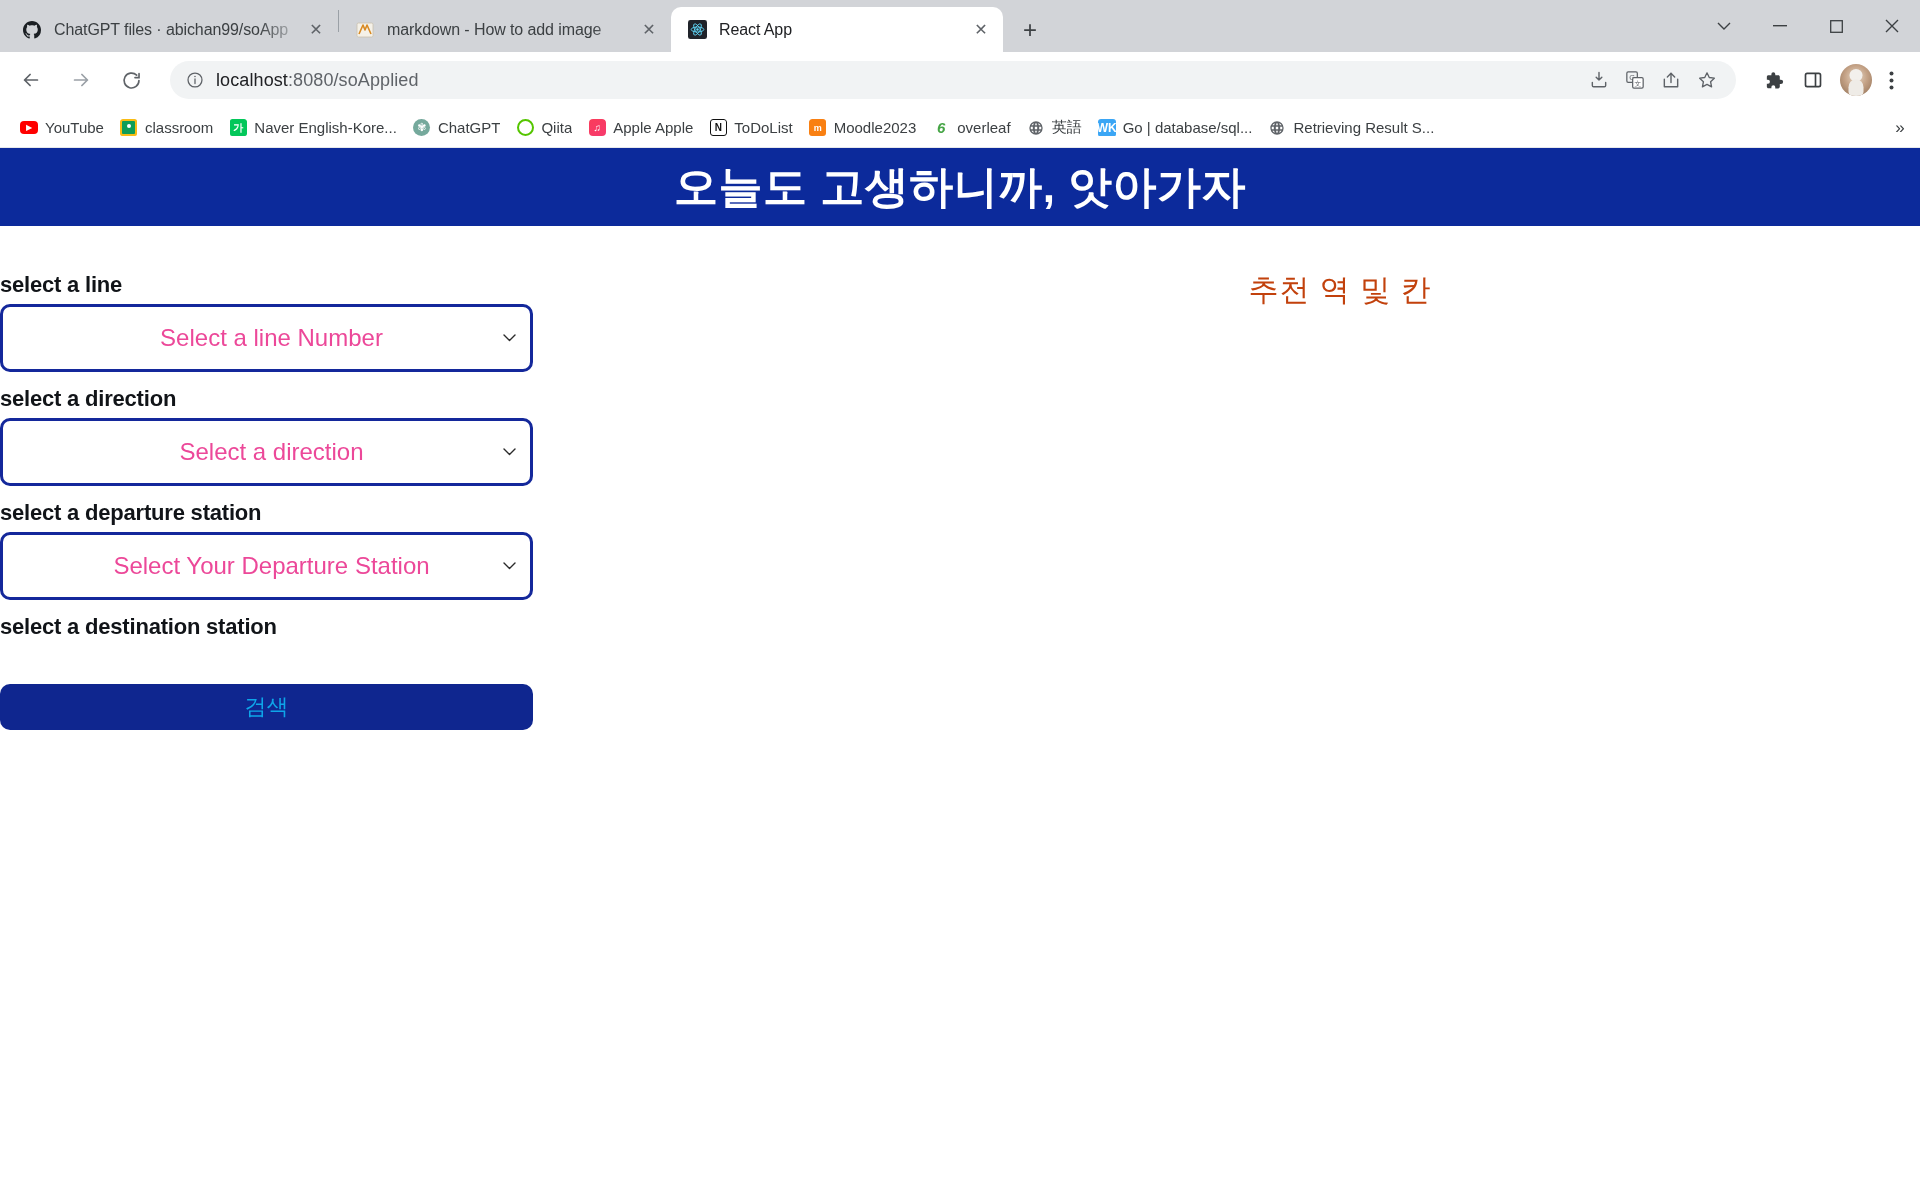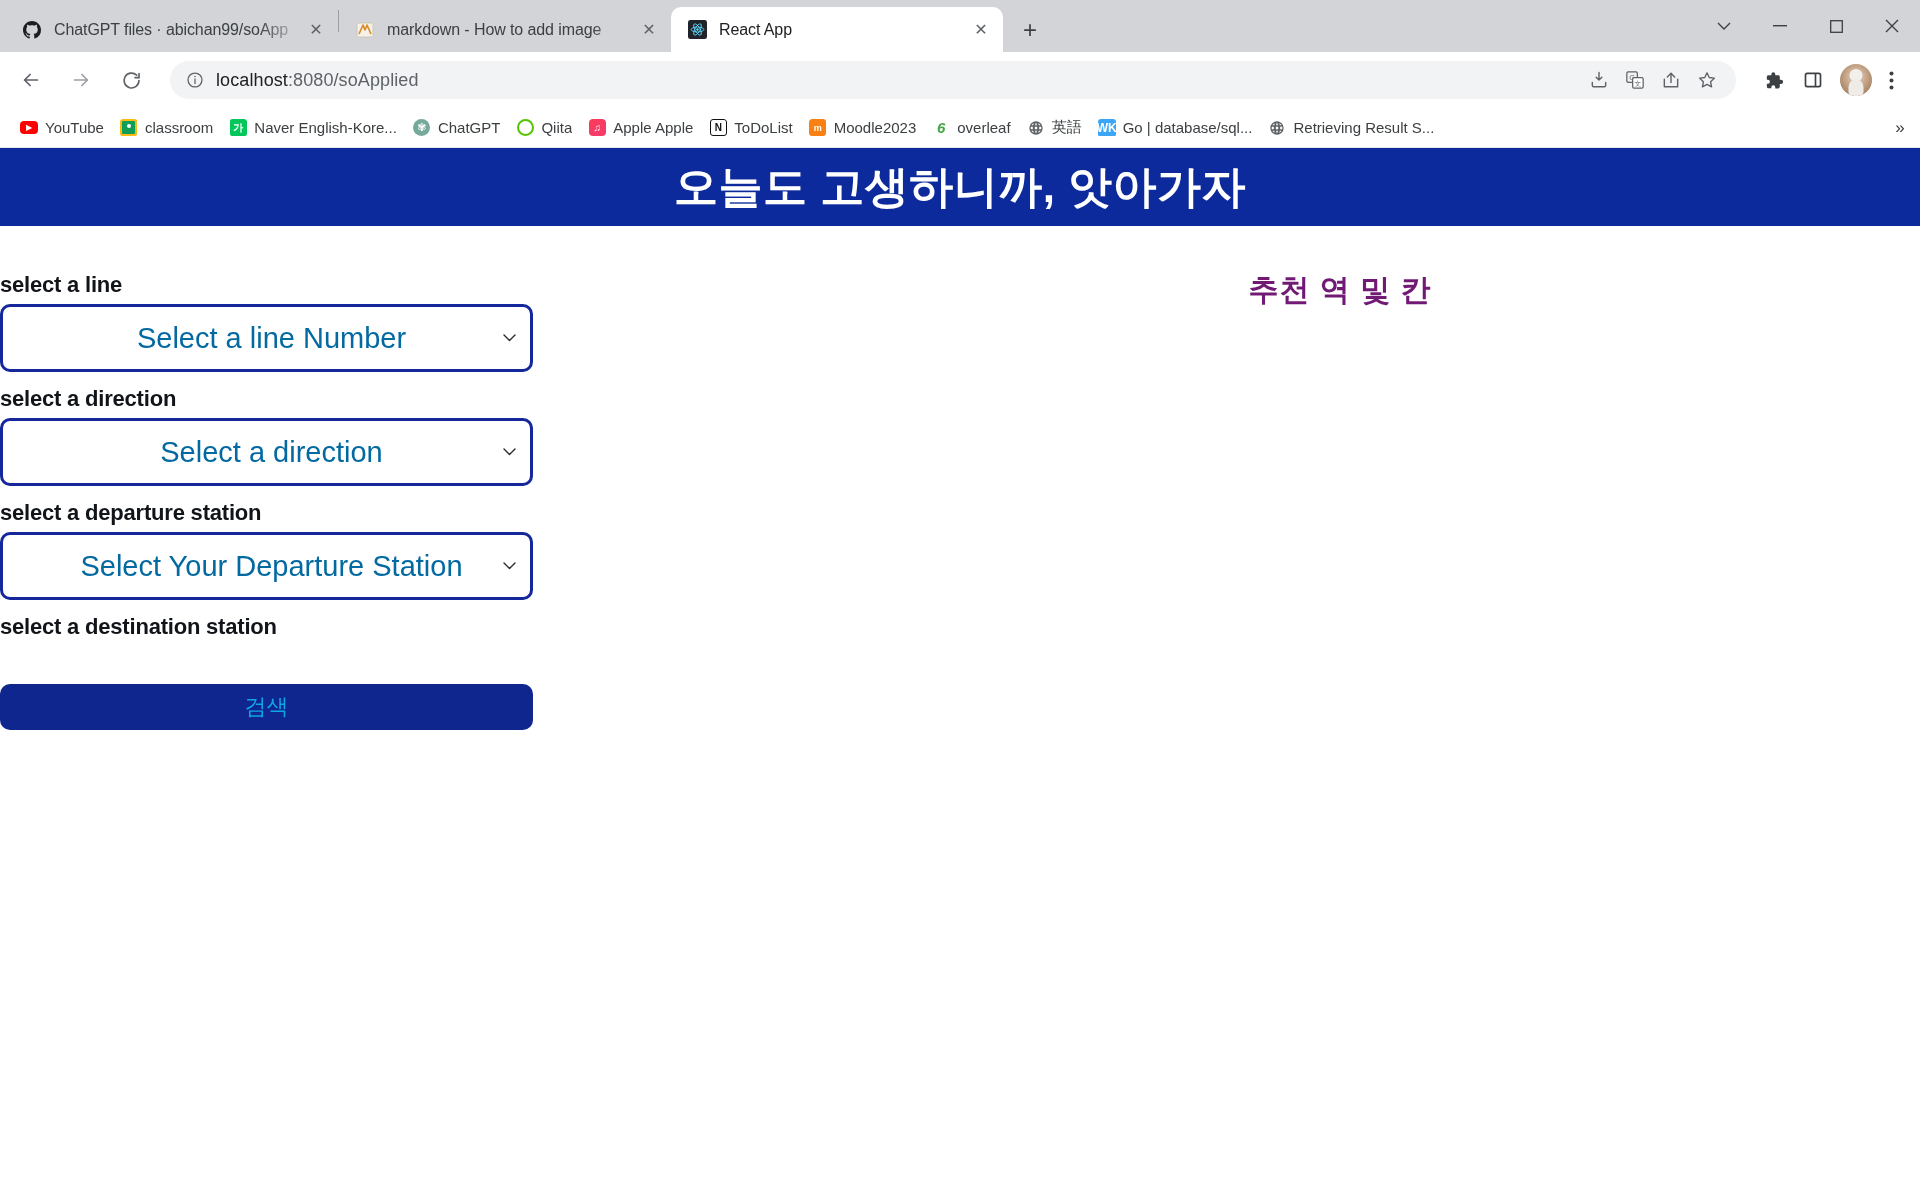--- a/index.html
+++ b/index.html
@@ -209,23 +209,23 @@
     width: 760px;
     flex: 0 0 760px;
     display: flex; flex-direction: column; align-items: flex-start;
   }
   .right-col {
     flex: 1 1 auto;
     display: flex; flex-direction: column; align-items: center;
     padding-top: 10px;
   }
   .rec-title {
-    color: #701a75;
+    color: #c2410c;
     font-size: 30px;
-    font-weight: bold;
+    font-weight: normal;
     letter-spacing: 1px;
   }
 
   .field-label {
     font-size: 22px;
     font-weight: bold;
     color: #111418;
     text-align: center;
     margin: 0 0 6px 0;
     letter-spacing: -0.2px;
@@ -239,22 +239,22 @@
     border-radius: 10px;
     display: flex;
     align-items: center;
     position: relative;
     background: #fff;
     margin-bottom: 14px;
   }
   .select-text {
     flex: 1 1 auto;
     text-align: center;
-    font-size: 29px;
-    color: #0369a1;
+    font-size: 24px;
+    color: #ec4899;
     padding-left: 10px;
   }
   .chev {
     position: absolute;
     right: 14px;
     top: 50%;
     transform: translateY(-50%);
     width: 14px; height: 14px;
     display: flex; align-items: center; justify-content: center;
     color: #2b2b2b;

